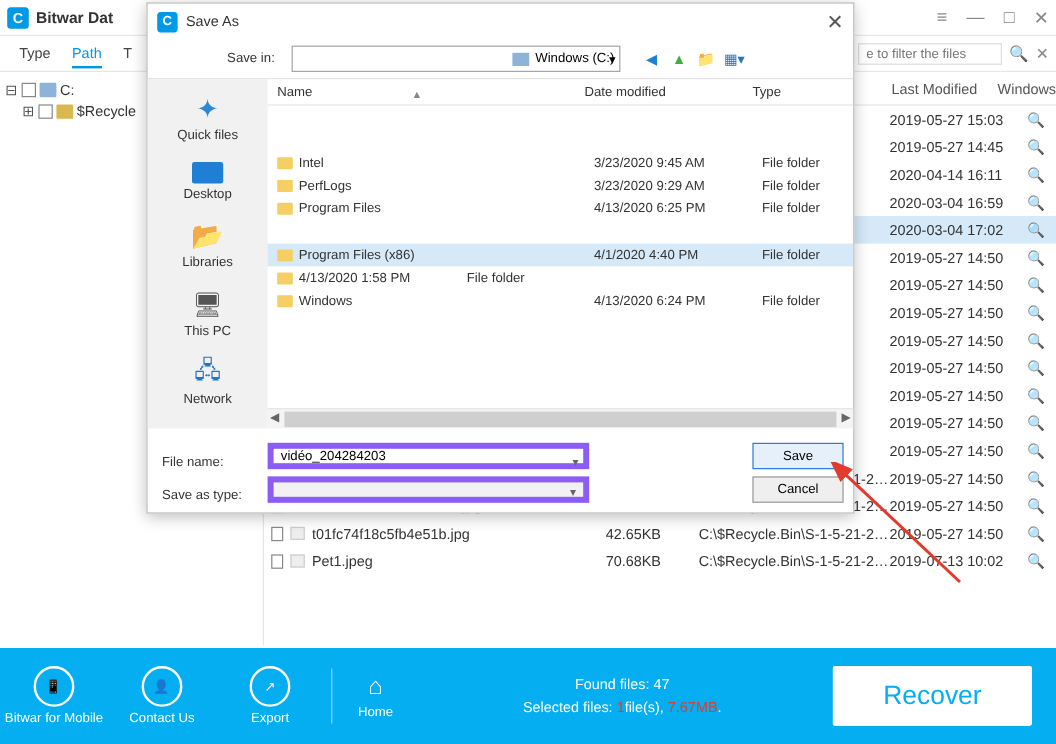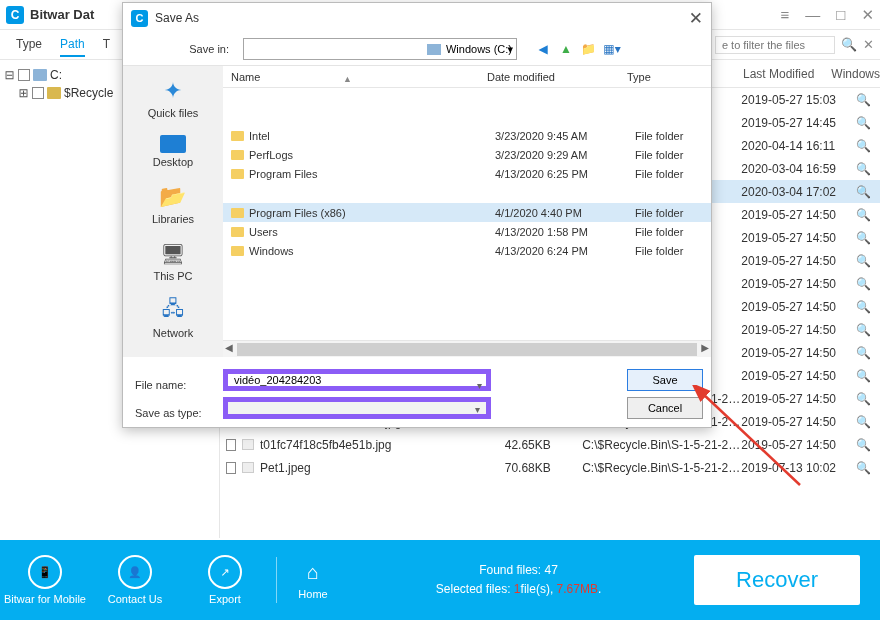--- a/index.html
+++ b/index.html
@@ -389,21 +389,20 @@
   <span class="c3">File folder</span>
           </div>
           <div class="df-row sel">
             <span class="fic"></span>
   <span class="c1">Program Files (x86)</span>
   <span class="c2">4/1/2020 4:40 PM</span>
   <span class="c3">File folder</span>
           </div>
           <div class="df-row">
             <span class="fic"></span>
-  <span class="c1">Users</span>
   <span class="c2">4/13/2020 1:58 PM</span>
   <span class="c3">File folder</span>
           </div>
           <div class="df-row">
             <span class="fic"></span>
   <span class="c1">Windows</span>
   <span class="c2">4/13/2020 6:24 PM</span>
   <span class="c3">File folder</span>
           </div>
         </div>

